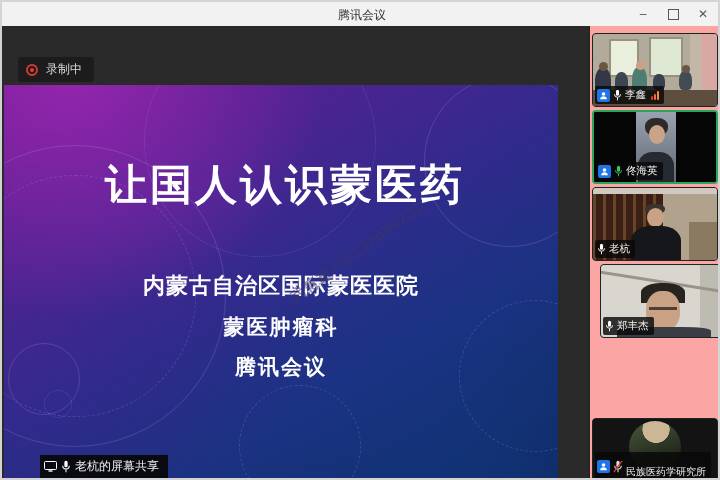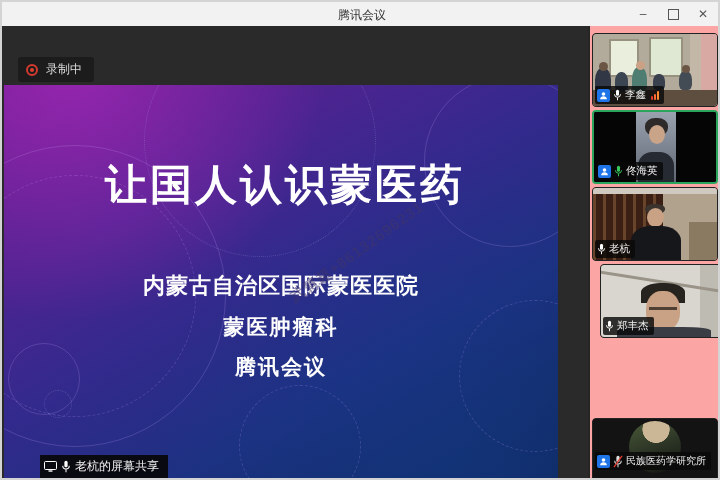--- a/index.html
+++ b/index.html
@@ -231,17 +231,17 @@
             <circle cx="6" cy="4" r="2.4" fill="#fff"></circle>
             <path d="M1.5 11c0-2.6 2-4.1 4.5-4.1s4.5 1.5 4.5 4.1z" fill="#fff"></path>
           </svg>
       </span>
       <svg width="10" height="13" viewBox="0 0 12 16">
         <rect x="4" y="1" width="4" height="8" rx="2" fill="#ddd"></rect>
           <path d="M2 7a4 4 0 0 0 8 0" fill="none" stroke="#ddd" stroke-width="1.3"></path>
           <line x1="6" y1="11.5" x2="6" y2="15" stroke="#ddd" stroke-width="1.3"></line>
         <line x1="1" y1="15" x2="11" y2="1" stroke="#e03a2a" stroke-width="1.6"></line>
       </svg>
-      <span class="nm" style="font-size:10px;">民族医药学研究所</span>
+      <span class="nm" style="font-size:10px;margin-top:11px;">民族医药学研究所</span>
     </div>
   </div>
 
 </div>
 
 </body></html>

